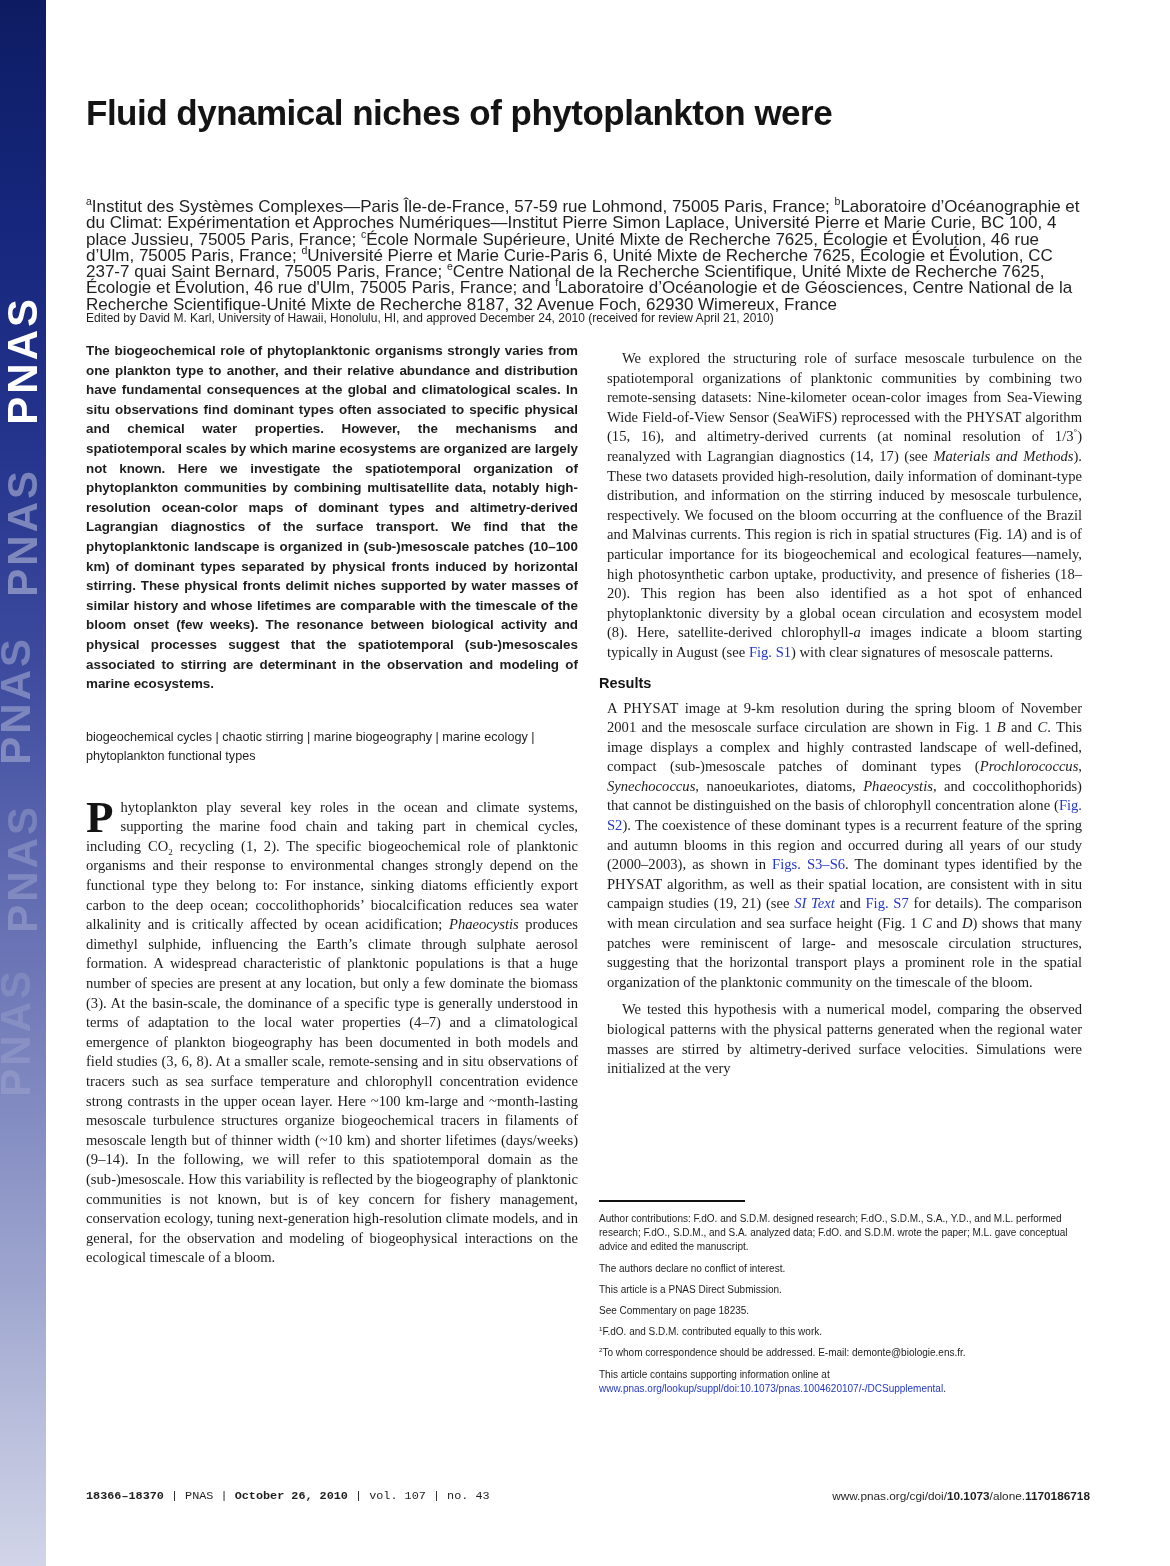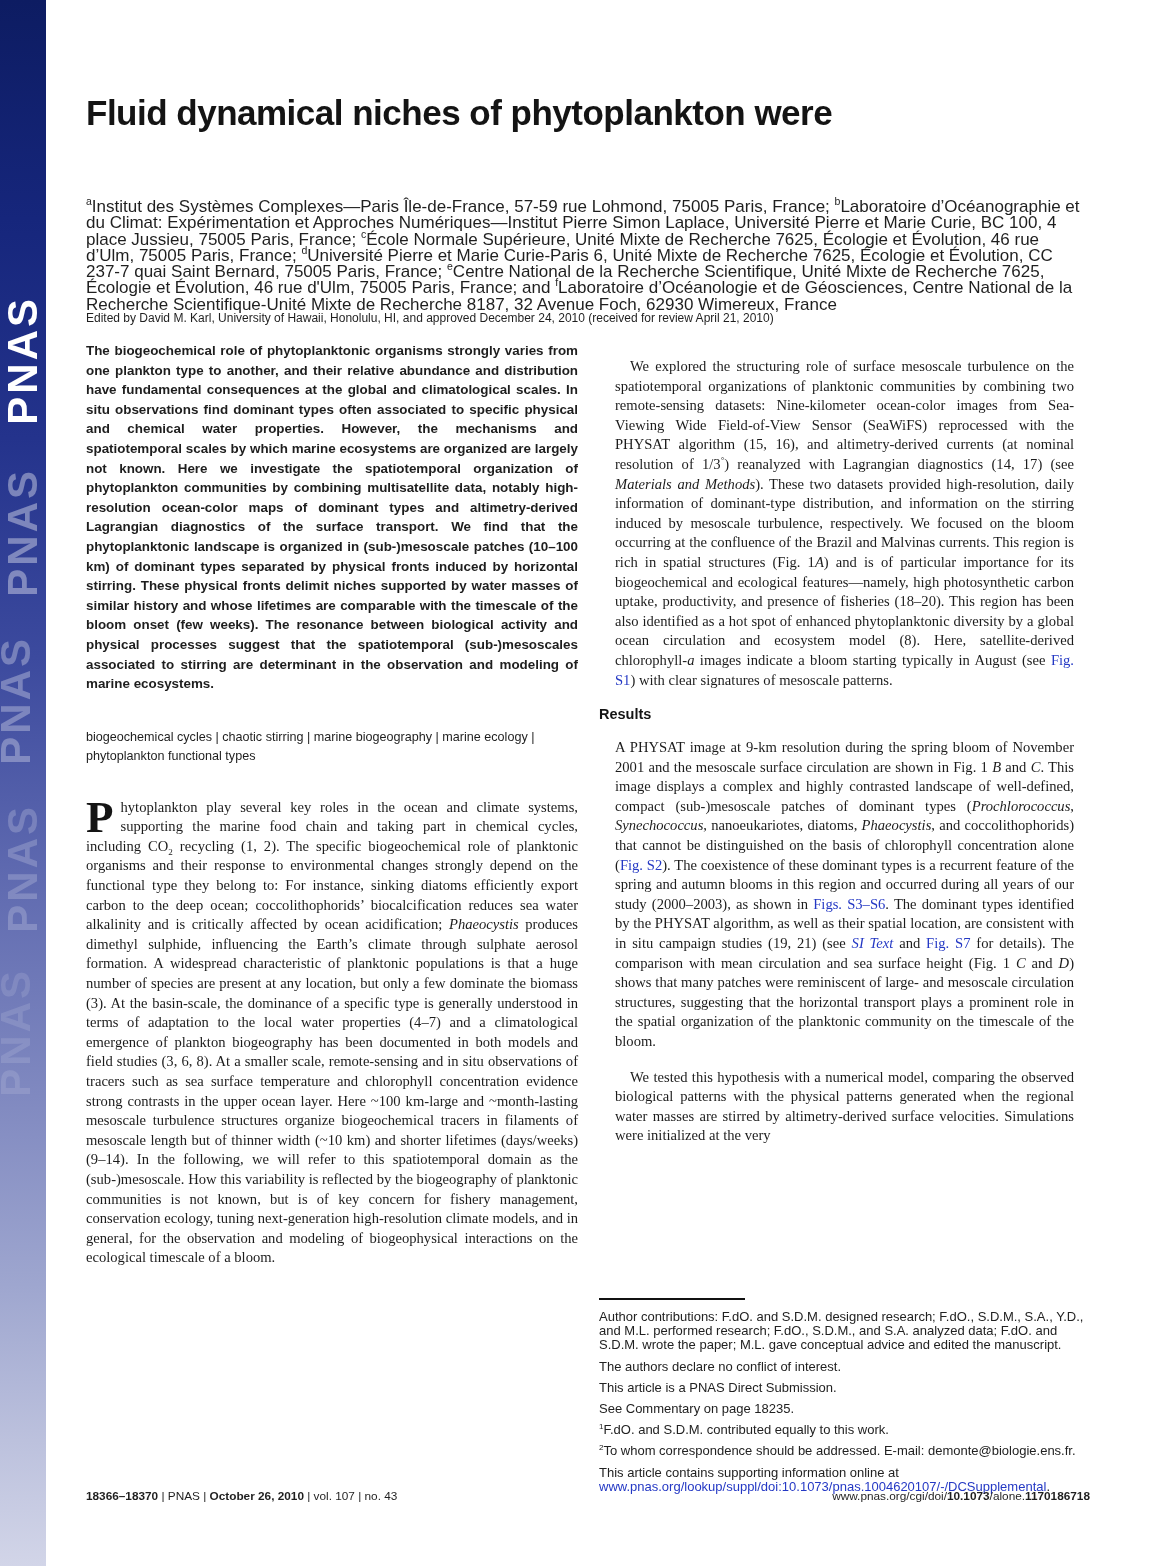--- a/index.html
+++ b/index.html
@@ -38,33 +38,33 @@
   .abstract{font-family:"Liberation Sans",sans-serif;font-weight:bold;font-size:13.4px;
     line-height:19.6px;text-align:justify;color:#1e1e1e;margin:0;}
   .keywords{margin-top:34px;font-family:"Liberation Sans",sans-serif;font-size:12.6px;
     line-height:19px;color:#1e1e1e;}
   .intro{margin-top:32px;font-family:"Liberation Serif",serif;font-size:14.6px;
     line-height:19.6px;text-align:justify;margin-bottom:0;}
   .dropcap{float:left;font-family:"Liberation Serif",serif;font-weight:bold;font-size:45px;
     line-height:33px;padding:3px 7px 0 0;color:#141414;}
 
   .body-p{font-family:"Liberation Serif",serif;font-size:14.6px;line-height:19.6px;
-    text-align:justify;margin:16px;}
+    text-align:justify;margin:8px;}
   .first-indent{text-indent:15px;}
   .results-h{font-family:"Liberation Sans",sans-serif;font-weight:bold;font-size:14.5px;
     margin:12px 0 4px 0;color:#141414;}
 
   
-  .footnotes{position:absolute;left:599px;top:1298px;width:491px;
-    font-family:"Liberation Sans",sans-serif;font-size:13px;line-height:14.2px;color:#222;}
+  .footnotes{position:absolute;left:599px;top:1200px;width:491px;
+    font-family:"Liberation Sans",sans-serif;font-size:10px;line-height:14.2px;color:#222;}
   .fn-rule{width:146px;border-top:2.5px solid #111;margin:0 0 10px 0;}
   .fn{margin:0 0 7px 0;}
 
   
-  .footer-left{position:absolute;left:86px;top:1489px;font-family:Liberation Sans, sans-serif;
+  .footer-left{position:absolute;left:86px;top:1489px;font-family:Liberation Mono, monospace;
     font-size:11.8px;color:#1f1f1f;}
   .footer-right{position:absolute;right:80px;top:1489px;font-family:"Liberation Sans",sans-serif;
     font-size:11.8px;color:#1f1f1f;}
 
   
   .seg-i{font-style:italic;}
   .seg-b{font-weight:bold;}
   .seg-link{color:var(--link);}
   .seg-ilink{color:var(--link);font-style:italic;}
   sup{font-size:.62em;line-height:0;}

